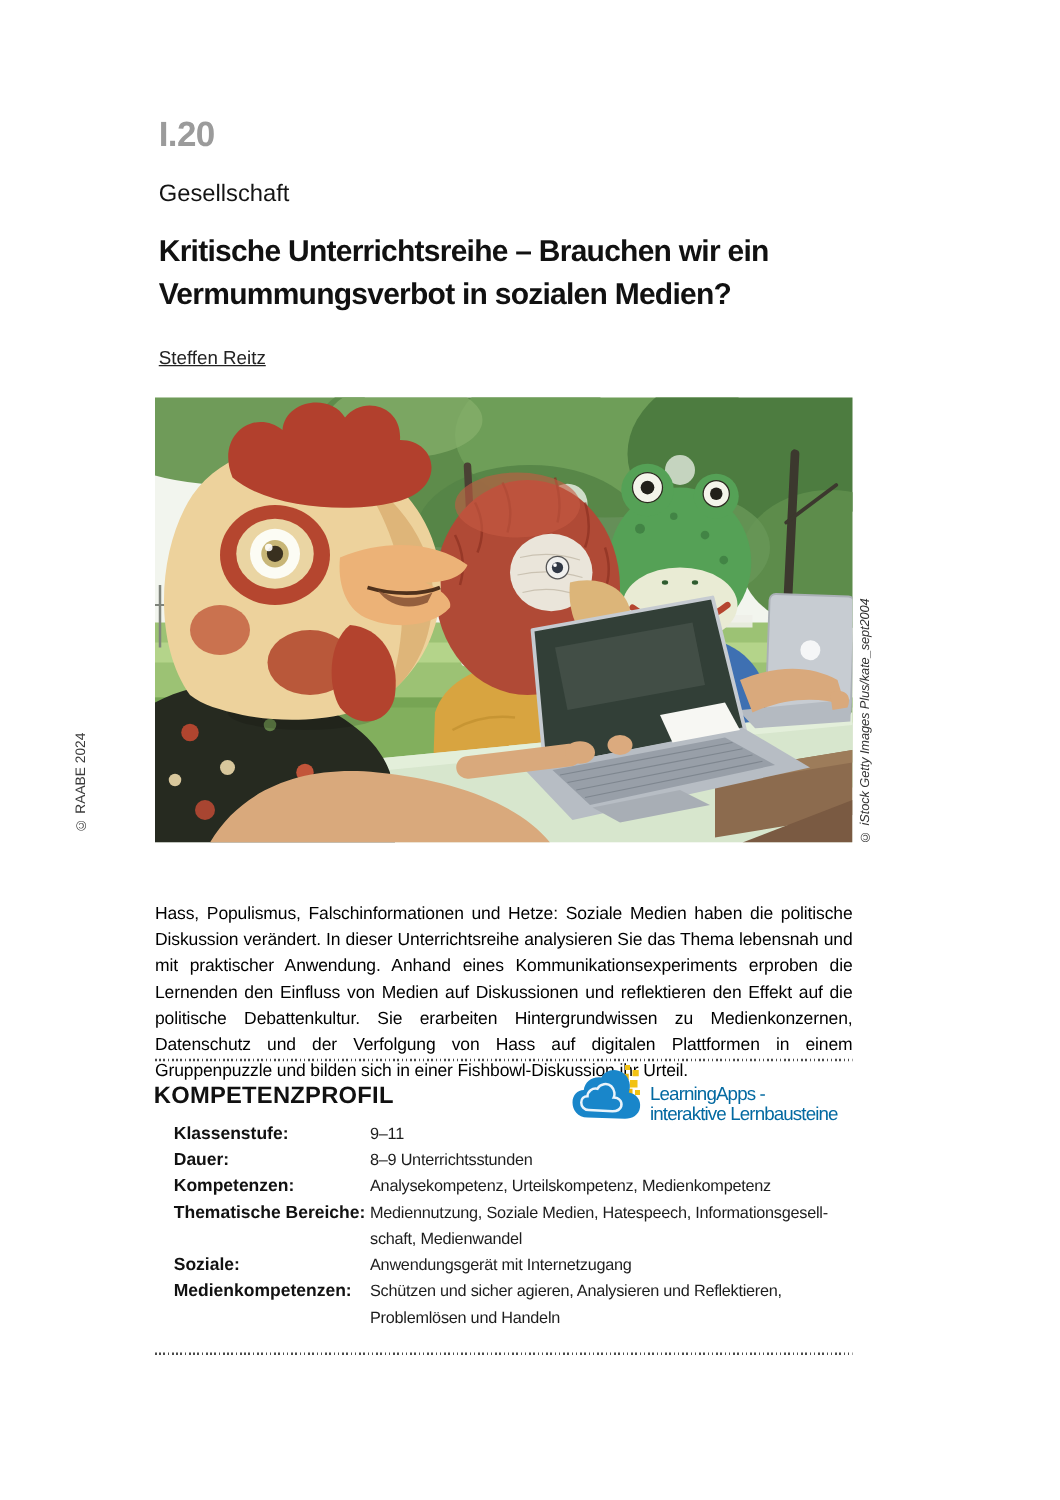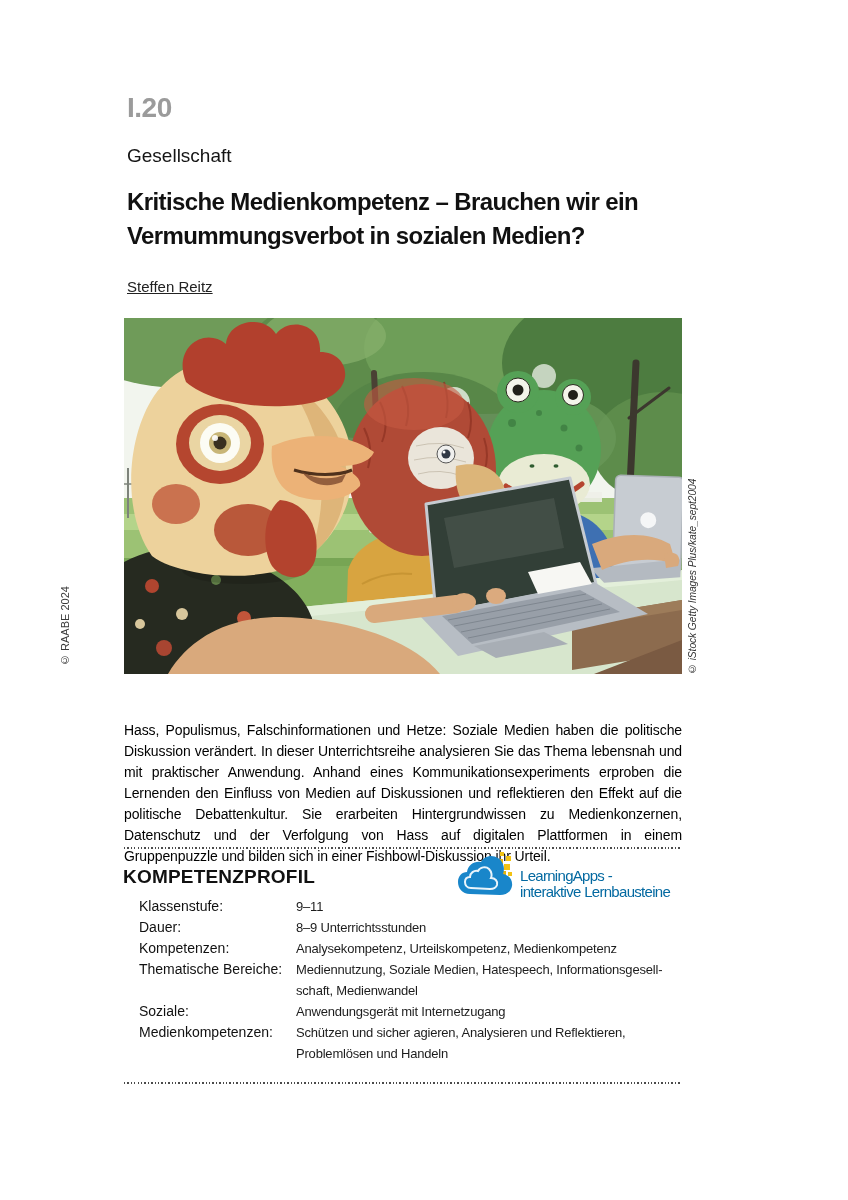--- a/index.html
+++ b/index.html
@@ -22,37 +22,37 @@
   #side-copyright{left:33px;top:554px;height:112px;}
   #photo-credit{left:661px;top:458px;height:216px;font-size:10.3px;font-style:italic;letter-spacing:-0.1px;color:#333;}
   #intro{left:98px;top:720px;width:558px;font-size:14px;line-height:21px;text-align:justify;color:#000000;letter-spacing:-0.1px;}
   .dotted-rule{left:98px;width:558px;height:2px;
     background:repeating-linear-gradient(to right,#4a4a4a 0 1.3px,transparent 1.3px 3.4px);}
   #rule-top{top:847px;}
   #rule-bottom{top:1082px;}
   #kp-heading{left:97px;top:866px;font-size:19px;font-weight:700;color:#111;letter-spacing:0.2px;text-align:center;}
   #kp-table{left:113px;top:896px;width:545px;font-size:14px;}
   .kp-row{display:flex;}
-  .kp-label{width:157px;font-weight:400;color:#111;line-height:21px;font-size:14px;flex:0 0 157px;}
+  .kp-label{width:157px;font-weight:700;color:#111;line-height:21px;font-size:14px;flex:0 0 157px;}
   .kp-value{width:388px;line-height:21px;white-space:pre-line;color:#1d1d1d;font-size:13px;letter-spacing:-0.2px;}
   #logo{left:430px;top:850px;width:228px;height:66px;}
   #logo-cloud{position:absolute;left:0;top:0;width:64px;height:58px;}
   #logo-text{position:absolute;left:64px;top:18px;font-size:15px;line-height:15.5px;letter-spacing:-0.7px;color:#0369a1;}
   #logo-text span{display:block;white-space:nowrap;}
 </style>
 </head>
 <body>
 
 <div id="page">
 
   <div class="abs" id="unit-code">I.20</div>
   <div class="abs" id="category">Gesellschaft</div>
 
   <h1 class="abs" id="title" style="margin:0;">
-    <span>Kritische Medienkompetenz – Brauchen wir ein</span>
+    <span>Kritische Unterrichtsreihe – Brauchen wir ein</span>
     <span>Vermummungsverbot in sozialen Medien?</span>
   </h1>
 
   <div class="abs" id="author">Steffen Reitz</div>
 
   <div class="abs" id="photo-wrap">
     <svg width="558" height="356" viewBox="0 0 558 356" role="img">
 
       <rect x="0" y="0" width="558" height="356" fill="#f2f5ee"></rect>
 

